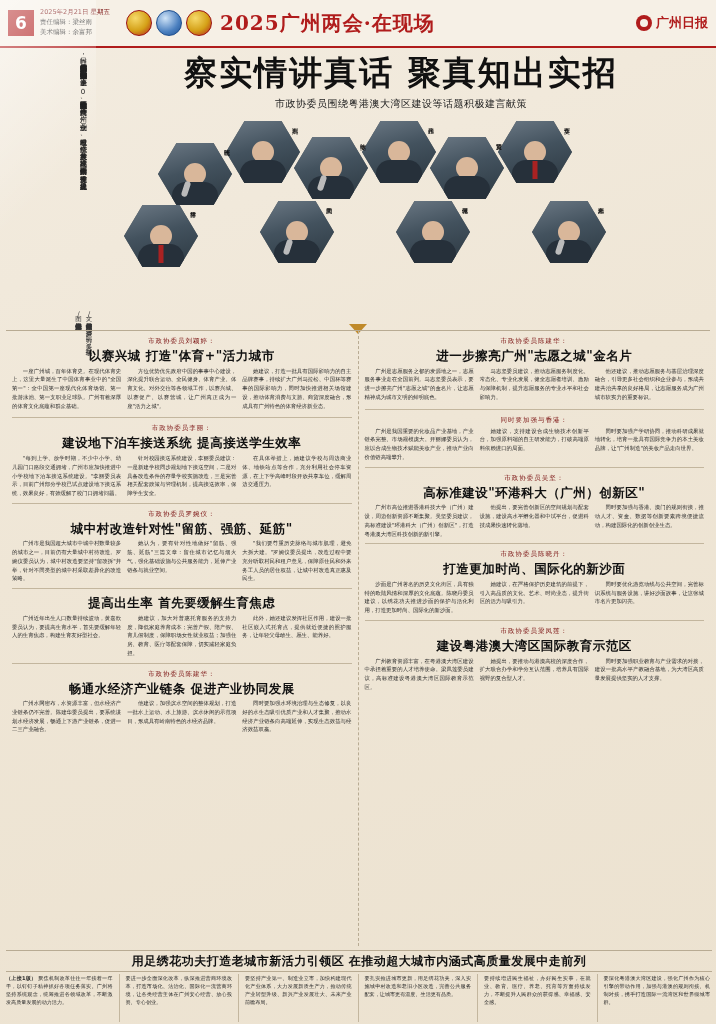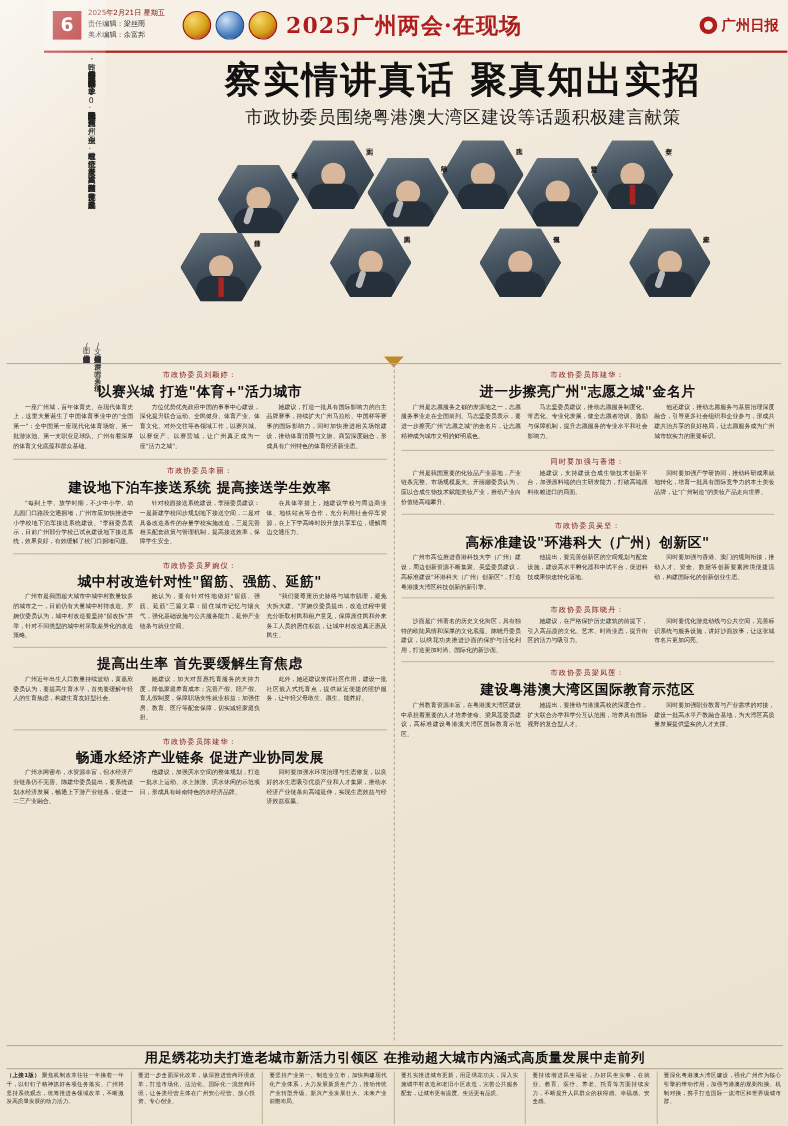--- a/index.html
+++ b/index.html
@@ -8,21 +8,20 @@
     background:#efe7d8;
     font-family:"DejaVu Sans","Liberation Sans",sans-serif;
     color:#1a1a1a;
     overflow:hidden;
     position:relative;
   }
   .page{
     position:relative;width:716px;height:1024px;
     background:linear-gradient(160deg,#f3ece0 0%,#efe6d6 45%,#ece2d0 100%);
     box-sizing:border-box;
-    padding-left:40px;
   }
   
   .masthead{
     position:relative;height:46px;
     border-bottom:2px solid #b01c1c;
     display:flex;align-items:center;
     padding:0 8px;
     background:#f6f0e6;
   }
   .pagenum{
@@ -46,21 +45,21 @@
   .gzrb-logo:after{content:"";position:absolute;left:4px;top:4px;width:8px;height:8px;border-radius:50%;background:#f6f0e6;}
   .gzrb-text{font-family:"DejaVu Serif","Liberation Serif",serif;font-size:13px;font-weight:bold;color:#b01c1c;}
   
   .headline-wrap{position:relative;padding:6px 10px 2px 96px;}
   .headline{
     font-family:"DejaVu Serif","Liberation Serif",serif;
     font-size:33px;font-weight:bold;letter-spacing:2px;color:#111;text-align:center;
     line-height:1.15;
   }
   .subheadline{
-    text-align:center;font-size:16px;color:#222;margin-top:5px;letter-spacing:.5px;
+    text-align:center;font-size:10px;color:#222;margin-top:5px;letter-spacing:.5px;
   }
   
   .intro-col{
     position:absolute;left:8px;top:52px;width:80px;
     font-size:7px;line-height:1.65;color:#222;
     writing-mode:vertical-rl;text-orientation:upright;
     height:250px;
   }
   .intro-col p{margin:0 0 4px 0;}
   .credit{
@@ -341,20 +340,21 @@
         <div class="cols3">
           <p class="para">广州市高位推进香港科技大学（广州）建设，周边创新资源不断集聚。吴坚委员建议，高标准建设"环港科大（广州）创新区"，打造粤港澳大湾区科技创新的新引擎。</p>
           <p class="para">他提出，要完善创新区的空间规划与配套设施，建设高水平孵化器和中试平台，促进科技成果快速转化落地。</p>
           <p class="para">同时要加强与香港、澳门的规则衔接，推动人才、资金、数据等创新要素跨境便捷流动，构建国际化的创新创业生态。</p>
         </div>
       </div>
       <div class="rule"></div>
 
       <div class="sec">
         <div class="sec-label">市政协委员陈晓丹：</div>
+        <div class="sec-title">打造更加时尚、国际化的新沙面</div>
         <div class="cols3">
           <p class="para">沙面是广州著名的历史文化街区，具有独特的欧陆风情和深厚的文化底蕴。陈晓丹委员建议，以绣花功夫推进沙面的保护与活化利用，打造更加时尚、国际化的新沙面。</p>
           <p class="para">她建议，在严格保护历史建筑的前提下，引入高品质的文化、艺术、时尚业态，提升街区的活力与吸引力。</p>
           <p class="para">同时要优化游览动线与公共空间，完善标识系统与服务设施，讲好沙面故事，让这张城市名片更加闪亮。</p>
         </div>
       </div>
       <div class="rule"></div>
 
       <div class="sec">
         <div class="sec-label">市政协委员梁凤莲：</div>

